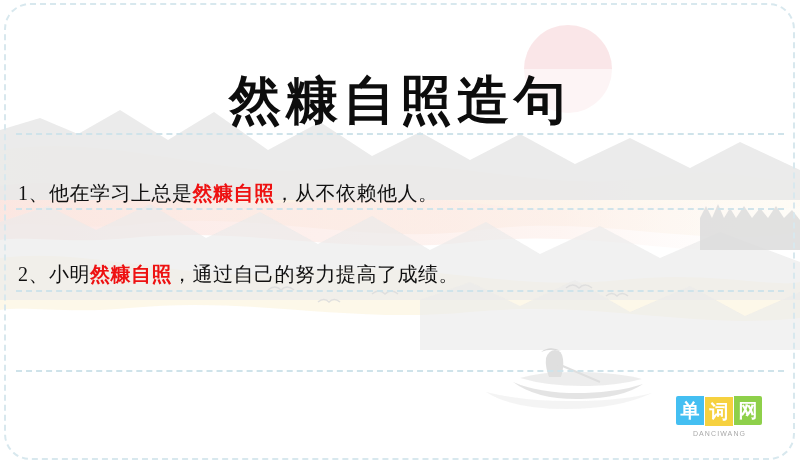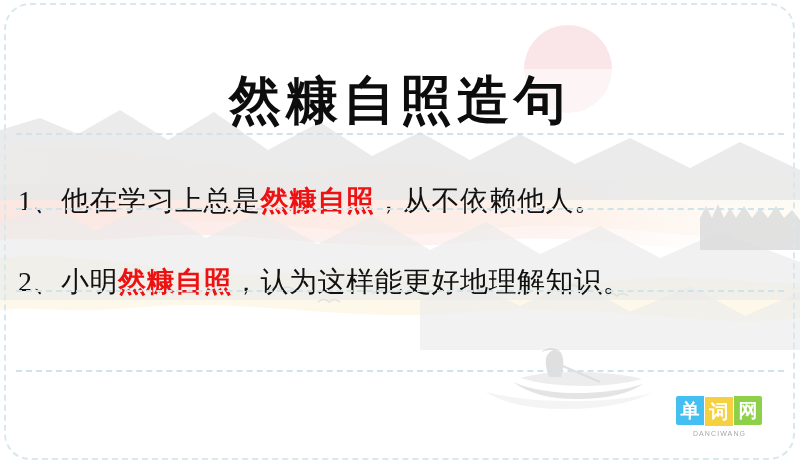--- a/index.html
+++ b/index.html
@@ -71,21 +71,21 @@
   .rule-1 { top: 133px; }
   .rule-2 { top: 208px; }
   .rule-3 { top: 290px; }
   .rule-4 { top: 370px; }
 
   .sentence {
     position: absolute;
     left: 18px;
     width: 760px;
     font-family: "Liberation Serif", "DejaVu Serif", serif;
-    font-size: 28px;
+    font-size: 20px;
     line-height: 32px;
     color: #111111;
     letter-spacing: 0.5px;
     white-space: nowrap;
   }
   .s-1 { top: 157px; }
   .s-2 { top: 238px; }
   .s-3 { top: 315px; }
 
   .idiom {
@@ -209,21 +209,21 @@
 
     <div class="rule rule-1"></div>
 
     <p class="sentence s-1">
       <span>1、</span><span>他在学习上总是</span><span class="idiom">然糠自照</span><span>，从不依赖他人。</span>
     </p>
 
     <div class="rule rule-2"></div>
 
     <p class="sentence s-2">
-      <span>2、</span><span>小明</span><span class="idiom">然糠自照</span><span>，认为这样能更好地理解知识。</span>
+      <span>2、</span><span>小明</span><span class="idiom">然糠自照</span><span>，通过自己的努力提高了成绩。</span>
     </p>
 
     <div class="rule rule-3"></div>
 
 
     <div class="rule rule-4"></div>
 
   </div>
 
   <div class="logo-wrap">

